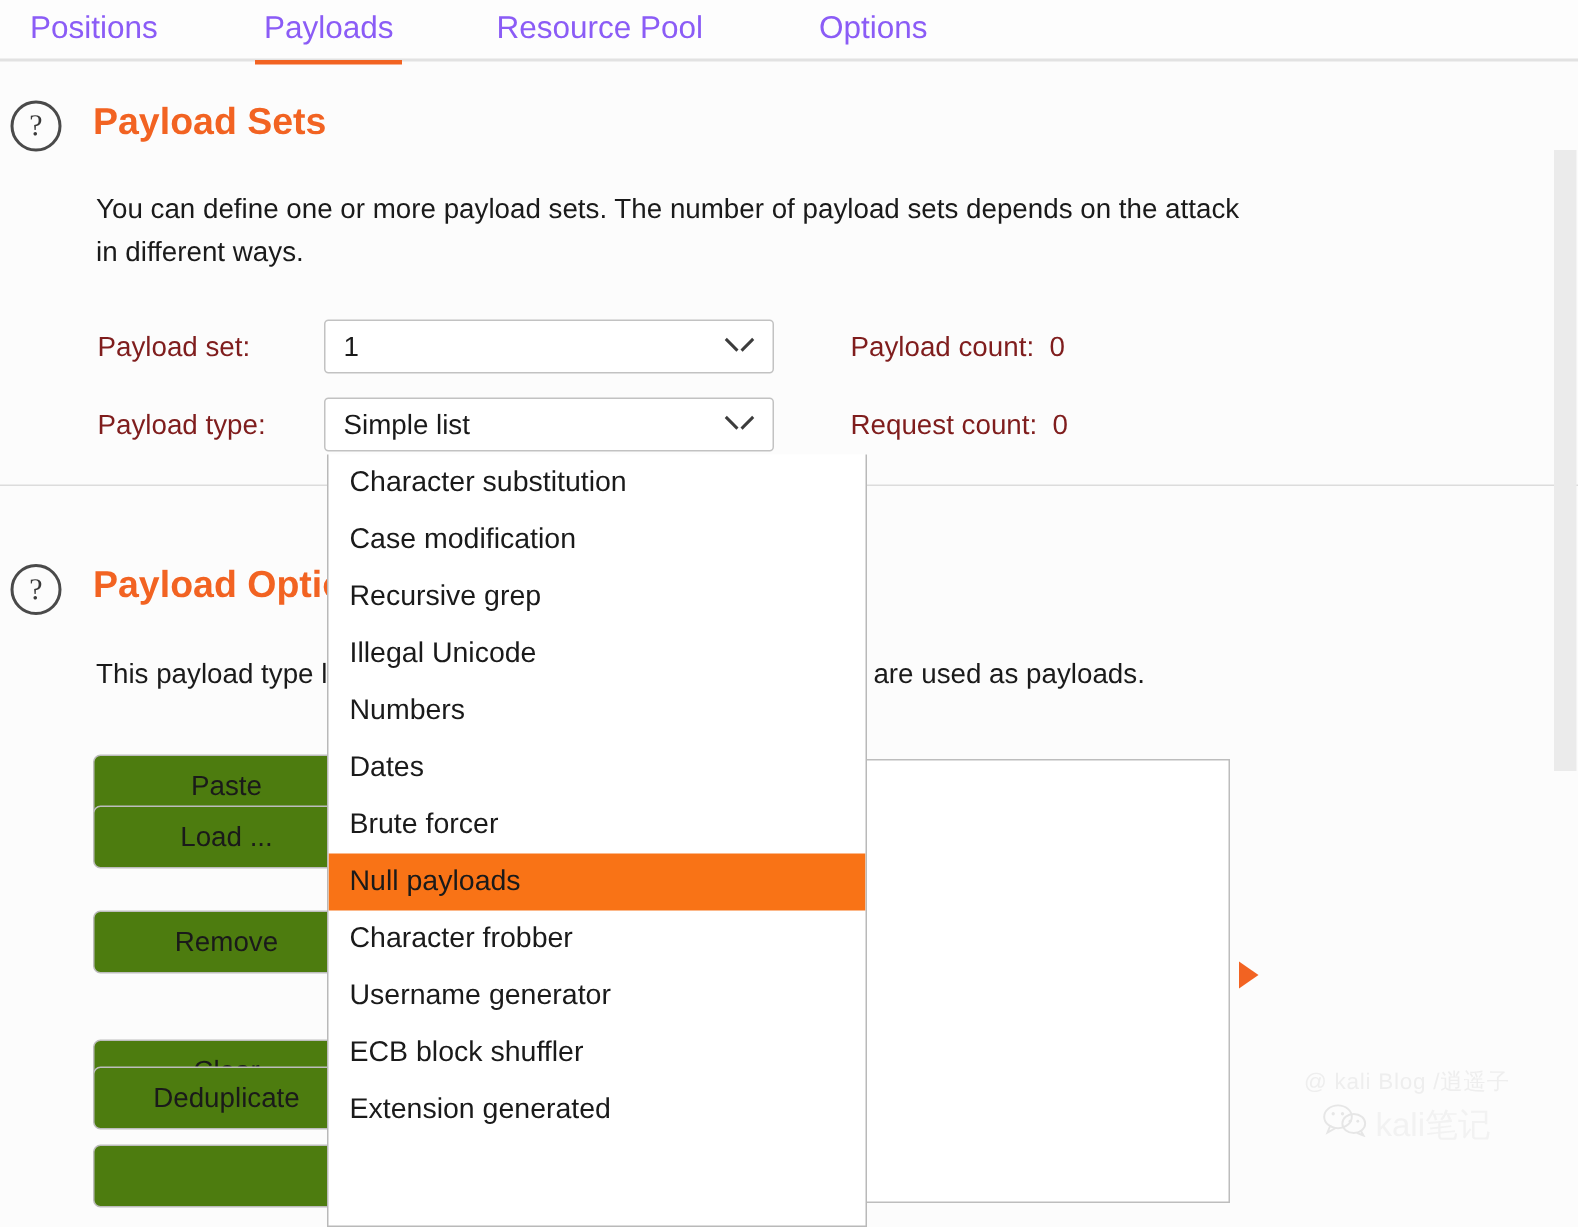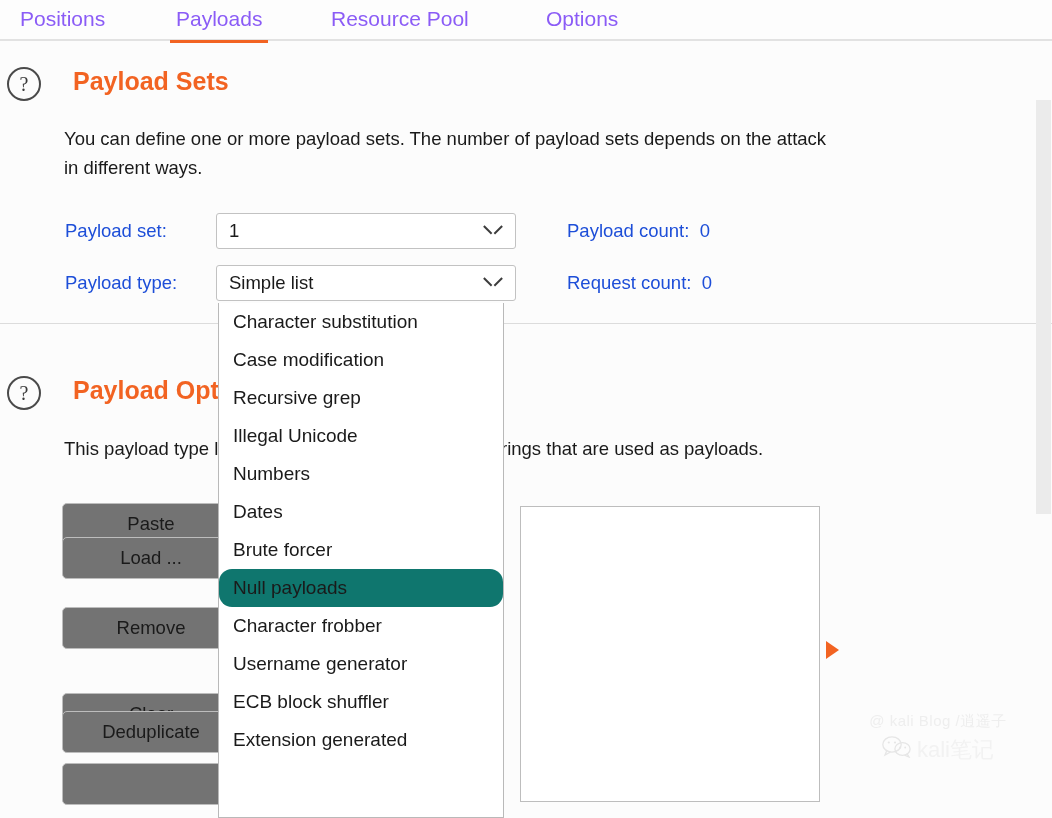--- a/index.html
+++ b/index.html
@@ -63,21 +63,20 @@
     text-align: center;
     color: #3a3a3a;
     font-family: "Liberation Serif", serif;
   }
   .section-title {
     position: absolute;
     font-size: 25px;
     font-weight: bold;
     color: #f26322;
     white-space: nowrap;
-    margin-left: 11px;
   }
   .body-text {
     position: absolute;
     font-size: 18.5px;
     color: #1a1a1a;
     line-height: 29px;
     white-space: nowrap;
   }
 
   #help-icon-sets    { left: 7px;  top: 67px; }
@@ -95,21 +94,21 @@
     width: 1052px;
     height: 1px;
     background: #dcdcdc;
   }
   #divider-1 { top: 323px; }
 
   
   .field-label {
     position: absolute;
     font-size: 18.5px;
-    color: #1d4ed8;
+    color: #7f1d1d;
     white-space: nowrap;
   }
   #label-payload-set  { left: 65px; top: 220px; }
   #label-payload-type { left: 65px; top: 272px; }
   #label-payload-count{ left: 567px; top: 220px; }
   #label-request-count{ left: 567px; top: 272px; }
 
   .combo {
     position: absolute;
     left: 216px;
@@ -149,21 +148,21 @@
 
   #combo-payload-set  { top: 213px; }
   #combo-payload-type { top: 265px; text-decoration: underline; }
 
   
   .btn {
     position: absolute;
     left: 62px;
     width: 178px;
     height: 42px;
-    background: #737373;
+    background: #4d7c0f;
     border: 1px solid #bdbdbd;
     border-radius: 5px;
     box-sizing: border-box;
     font-size: 18.5px;
     font-family: "Liberation Sans", sans-serif;
     color: #1a1a1a;
     text-align: center;
     line-height: 40px;
     white-space: nowrap;
     padding: 0;
@@ -195,42 +194,41 @@
     border-left: 13px solid #f26322;
     border-top: 9px solid transparent;
     border-bottom: 9px solid transparent;
   }
 
   
   #dropdown-payload-type {
     position: absolute;
     left: 218px;
     top: 303px;
-    width: 286px;
+    width: 360px;
     height: 515px;
     background: #ffffff;
     border: 1px solid #b9b9b9;
     border-top: none;
     box-sizing: border-box;
     overflow: hidden;
     z-index: 40;
   }
   .dd-item {
     position: relative;
     height: 38px;
     line-height: 38px;
     padding-left: 14px;
     font-size: 19px;
     color: #1a1a1a;
     white-space: nowrap;
     box-sizing: border-box;
   }
   .dd-item.selected {
-    background: #0f766e;
-    border-radius: 13px;
+    background: #f97316;
   }
   #dropdown-scrollbar {
     position: absolute;
     right: 1px;
     top: 100px;
     width: 15px;
     height: 414px;
     background: #ebebeb;
     z-index: 41;
   }

